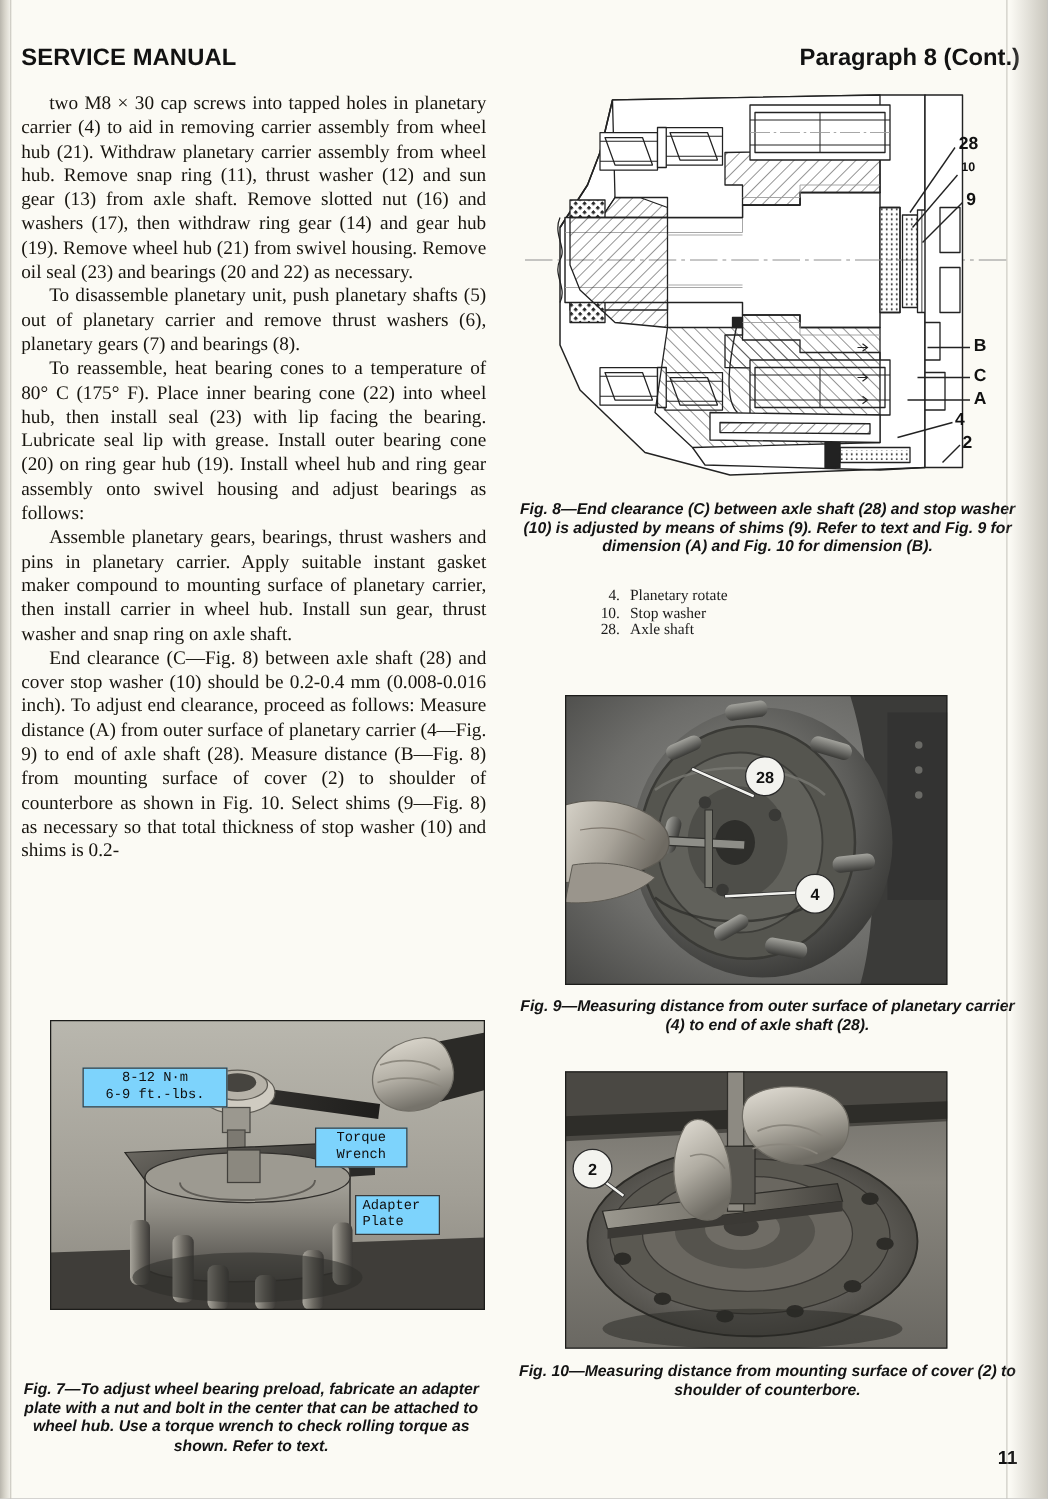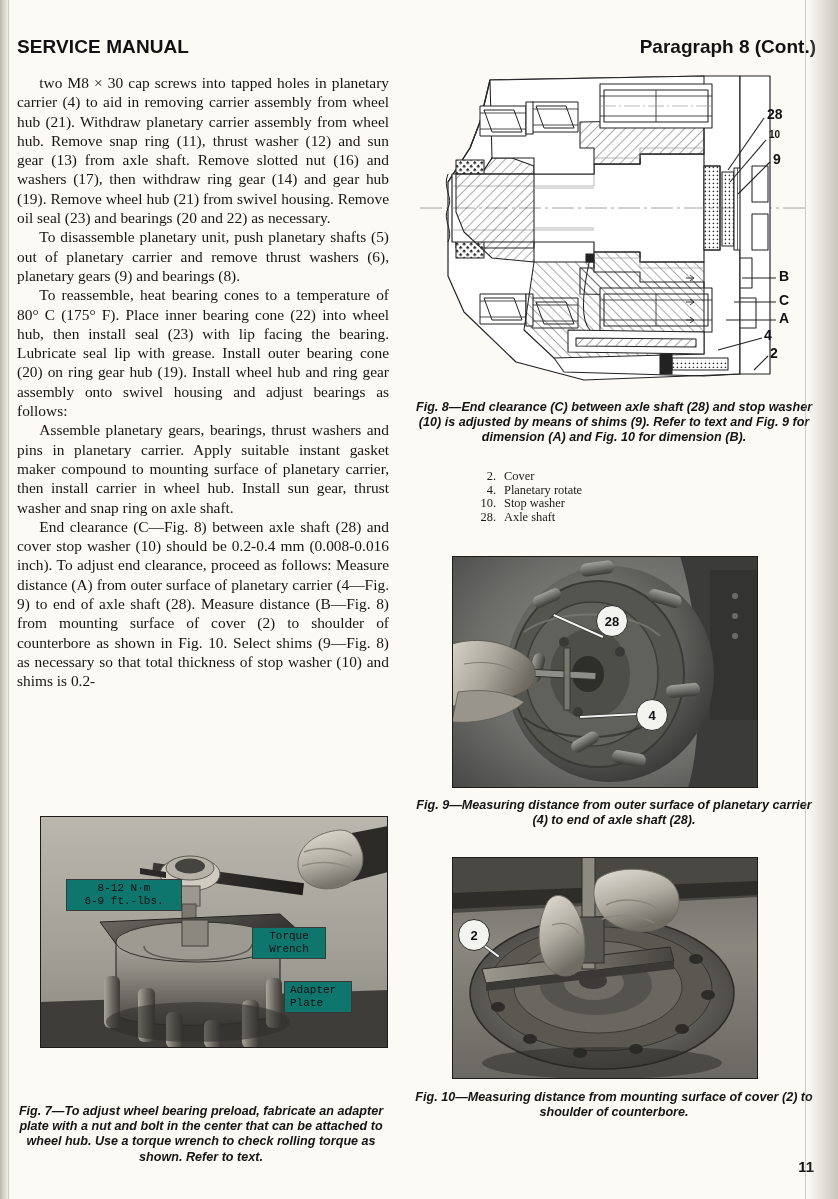--- a/index.html
+++ b/index.html
@@ -71,24 +71,24 @@
   .callout{
     position:absolute;border-radius:50%;background:#f3f3ef;
     border:1px solid #2a2a2a;
     font-family:"Liberation Sans",sans-serif;font-weight:bold;
     color:#111;text-align:center;z-index:6;
     display:flex;align-items:center;justify-content:center;
   }
   .leader{position:absolute;background:#f2f2ee;height:2px;z-index:5;
     box-shadow:0 0 0 .6px #2c2c2c;}
   .whitebox{
-    position:absolute;background:#0f766e;border:1px solid #3a3a3a;
+    position:absolute;background:#7dd3fc;border:1px solid #3a3a3a;
     font-family:"Liberation Mono","DejaVu Sans Mono",monospace;
     font-size:11px;line-height:13px;color:#101010;
-    padding:2px 5px;z-index:6;white-space:pre;margin-top:25px;
+    padding:2px 5px;z-index:6;white-space:pre;
   }
 
   .figcap{
     position:absolute;
     font-family:"Liberation Sans",sans-serif;
     font-style:italic;font-weight:bold;font-size:12.6px;line-height:15.2px;
     color:#141414;text-align:center;
   }
 
   .pagenum{
@@ -105,21 +105,21 @@
   <div class="gutterline" style="left:805px;"></div>
   <div class="gutterline" style="left:8px;"></div>
 
   <div class="hdr">
     <span class="left">SERVICE MANUAL</span>
     <span class="right">Paragraph 8 (Cont.)</span>
   </div>
 
   <div class="col-left">
     <p>two M8 × 30 cap screws into tapped holes in planetary carrier (4) to aid in removing carrier assembly from wheel hub (21). Withdraw planetary carrier assembly from wheel hub. Remove snap ring (11), thrust washer (12) and sun gear (13) from axle shaft. Remove slotted nut (16) and washers (17), then withdraw ring gear (14) and gear hub (19). Remove wheel hub (21) from swivel housing. Remove oil seal (23) and bearings (20 and 22) as necessary.</p>
-    <p>To disassemble planetary unit, push planetary shafts (5) out of planetary carrier and remove thrust washers (6), planetary gears (9) and bearings (8).</p>
+    <p>To disassemble planetary unit, push planetary shafts (5) out of planetary carrier and remove thrust washers (6), planetary gears (7) and bearings (8).</p>
     <p>To reassemble, heat bearing cones to a temperature of 80° C (175° F). Place inner bearing cone (22) into wheel hub, then install seal (23) with lip facing the bearing. Lubricate seal lip with grease. Install outer bearing cone (20) on ring gear hub (19). Install wheel hub and ring gear assembly onto swivel housing and adjust bearings as follows:</p>
     <p>Assemble planetary gears, bearings, thrust washers and pins in planetary carrier. Apply suitable instant gasket maker compound to mounting surface of planetary carrier, then install carrier in wheel hub. Install sun gear, thrust washer and snap ring on axle shaft.</p>
     <p>End clearance (C—Fig. 8) between axle shaft (28) and cover stop washer (10) should be 0.2-0.4 mm (0.008-0.016 inch). To adjust end clearance, proceed as follows: Measure distance (A) from outer surface of planetary carrier (4—Fig. 9) to end of axle shaft (28). Measure distance (B—Fig. 8) from mounting surface of cover (2) to shoulder of counterbore as shown in Fig. 10. Select shims (9—Fig. 8) as necessary so that total thickness of stop washer (10) and shims is 0.2-</p>
   </div>
 
   <div class="fig8wrap">
     <svg width="418" height="330" viewBox="0 0 418 330" xmlns="http://www.w3.org/2000/svg">
       <defs>
         <pattern id="hx" width="7" height="7" patternUnits="userSpaceOnUse" patternTransform="rotate(45)">
           <line x1="0" y1="0" x2="0" y2="7" stroke="#2a2a2a" stroke-width=".8"></line>
@@ -257,21 +257,20 @@
     <span class="figlbl" style="position:absolute;left:375px;top:206px;font-family:'Liberation Sans',sans-serif;font-weight:bold;font-size:14px;color:#111;">B</span>
     <span class="figlbl" style="position:absolute;left:375px;top:230px;font-family:'Liberation Sans',sans-serif;font-weight:bold;font-size:14px;color:#111;">C</span>
     <span class="figlbl" style="position:absolute;left:375px;top:248px;font-family:'Liberation Sans',sans-serif;font-weight:bold;font-size:14px;color:#111;">A</span>
     <span class="figlbl" style="position:absolute;left:360px;top:265px;font-family:'Liberation Sans',sans-serif;font-weight:bold;font-size:14px;color:#111;">4</span>
     <span class="figlbl" style="position:absolute;left:366px;top:283px;font-family:'Liberation Sans',sans-serif;font-weight:bold;font-size:14px;color:#111;">2</span>
   </div>
 
   <div class="fig8cap">Fig. 8—End clearance (C) between axle shaft (28) and stop washer (10) is adjusted by means of shims (9). Refer to text and Fig. 9 for dimension (A) and Fig. 10 for dimension (B).</div>
 
   <div class="partslist">
-    <span class="row"><span class="num">2.</span><span class="nm">Cover</span></span>
     <span class="row"><span class="num">4.</span><span class="nm">Planetary rotate</span></span>
     <span class="row"><span class="num">10.</span><span class="nm">Stop washer</span></span>
     <span class="row"><span class="num">28.</span><span class="nm">Axle shaft</span></span>
   </div>
 
   <div class="photo" style="left:452px;top:556px;width:306px;height:232px;">
     <svg class="grain" width="306" height="232" viewBox="0 0 306 232" xmlns="http://www.w3.org/2000/svg">
       <defs>
         <radialGradient id="g9bg" cx="55%" cy="45%" r="85%">
           <stop offset="0%" stop-color="#8f8f8b"></stop>

